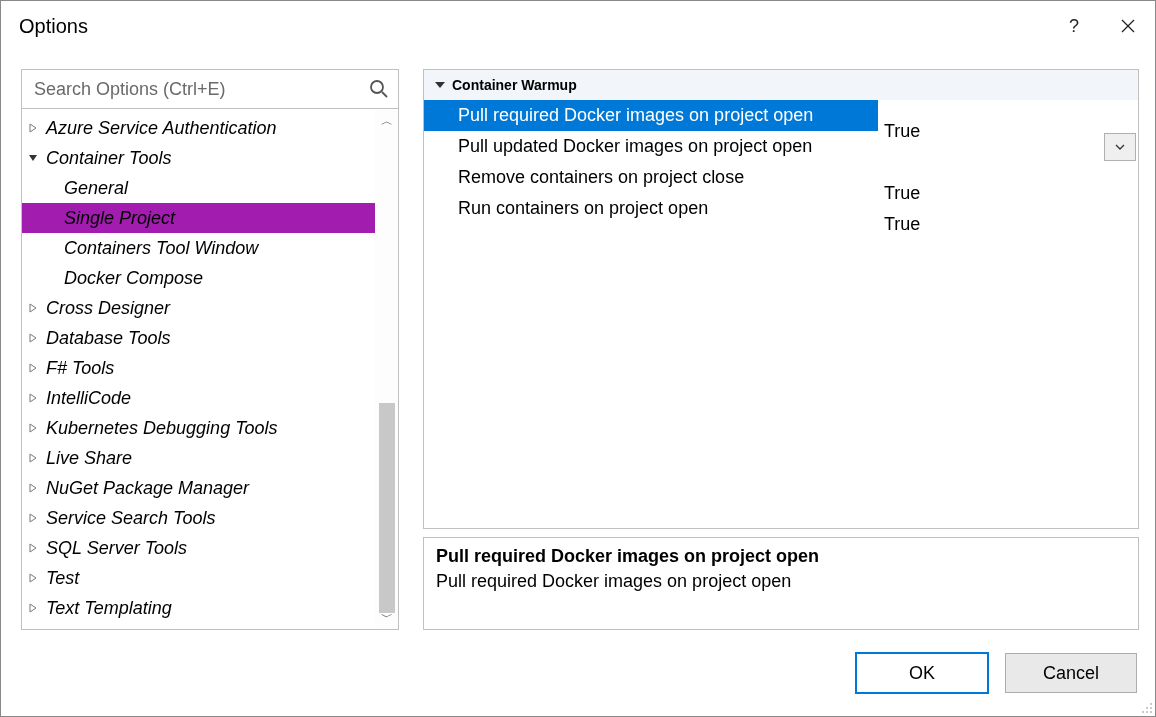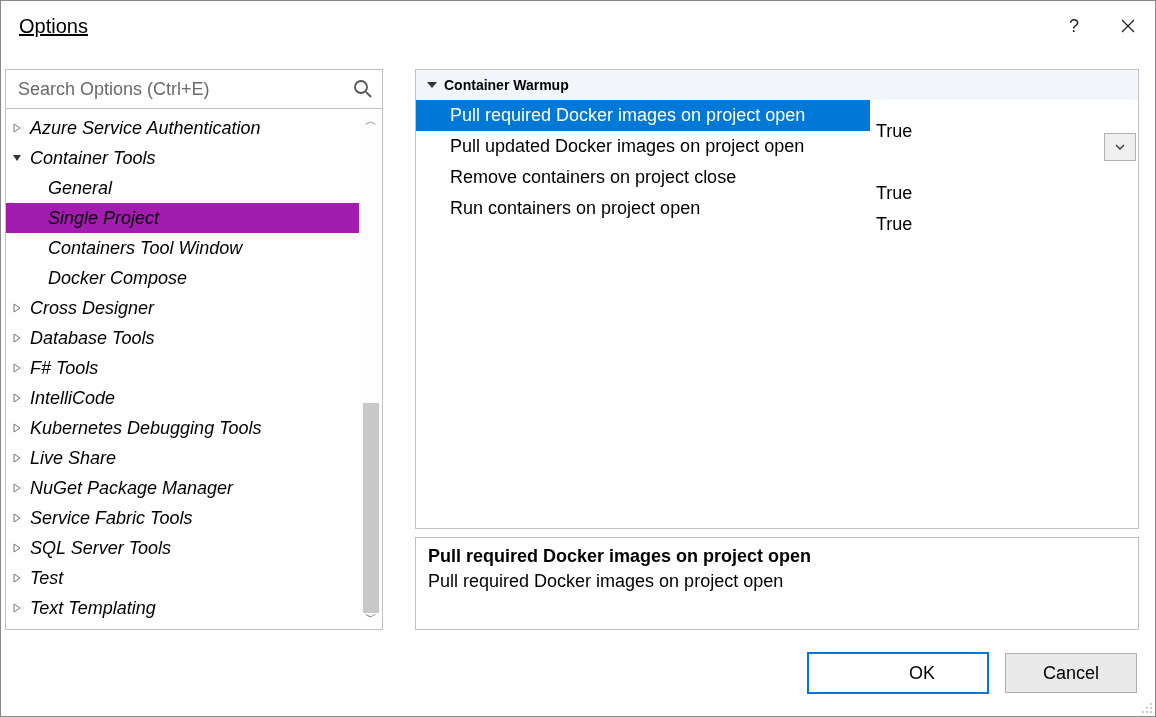--- a/index.html
+++ b/index.html
@@ -25,36 +25,35 @@
   .titlebar {
     height: 50px;
     display: flex;
     align-items: center;
     padding: 0 0 0 18px;
     box-sizing: border-box;
   }
   .titlebar .title {
     flex: 1;
     font-size: 20px;
-    text-decoration: underline;
   }
   .titlebar .tb-btn {
     width: 54px;
     height: 50px;
     display: flex;
     align-items: center;
     justify-content: center;
     font-size: 18px;
     color: #222;
   }
   .content {
     flex: 1;
     display: flex;
-    padding: 18px 16px 0 4px;
-    gap: 32px;
+    padding: 18px 16px 0 20px;
+    gap: 24px;
     box-sizing: border-box;
     min-height: 0;
   }
   
   .left-panel {
     width: 378px;
     display: flex;
     flex-direction: column;
     border: 1px solid #c0c0c0;
     box-sizing: border-box;
@@ -255,21 +254,20 @@
     border: 1px solid #adadad;
     background: #e9e9e9;
     display: flex;
     align-items: center;
     justify-content: center;
     font-size: 18px;
   }
   .btn.primary {
     border: 2px solid #0078d7;
     background: #ffffff;
-    padding-left: 48px;
   }
   .resize-grip {
     position: absolute;
     right: 2px;
     bottom: 2px;
     width: 14px;
     height: 14px;
     color: #bbb;
   }
   svg { display: block; }
@@ -390,21 +388,21 @@
                 </svg>
               </span>
               <span class="label">NuGet Package Manager</span>
             </div>
             <div class="tree-item">
               <span class="twisty">
                 <svg width="10" height="10" viewBox="0 0 10 10">
                   <path d="M2 1 L8 5 L2 9 Z" fill="none" stroke="#777" stroke-width="1"></path>
                 </svg>
               </span>
-              <span class="label">Service Fabric Tools</span>
+              <span class="label">Service Search Tools</span>
             </div>
             <div class="tree-item">
               <span class="twisty">
                 <svg width="10" height="10" viewBox="0 0 10 10">
                   <path d="M2 1 L8 5 L2 9 Z" fill="none" stroke="#777" stroke-width="1"></path>
                 </svg>
               </span>
               <span class="label">SQL Server Tools</span>
             </div>
             <div class="tree-item">

